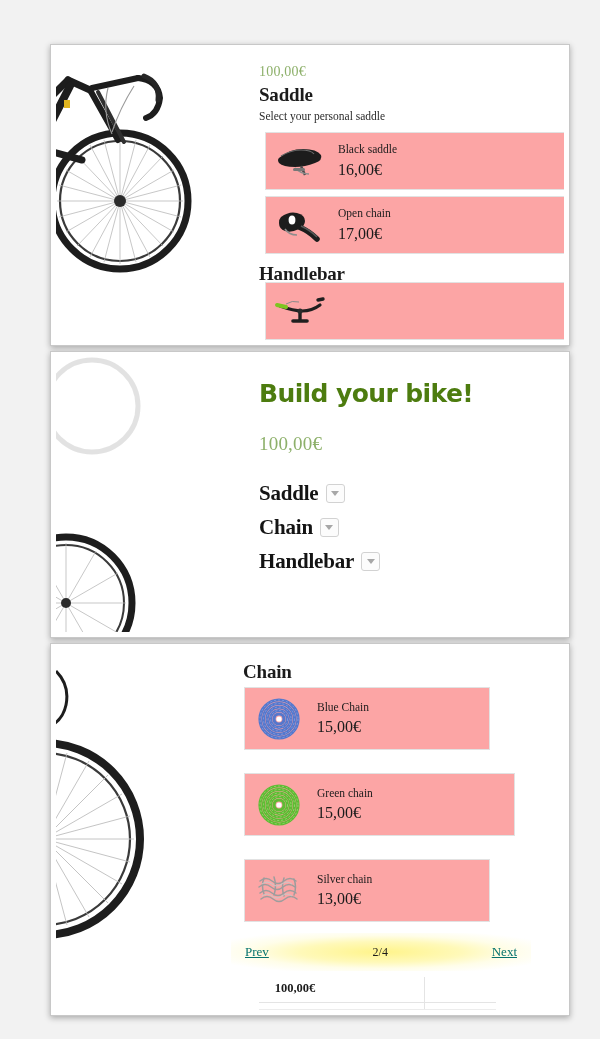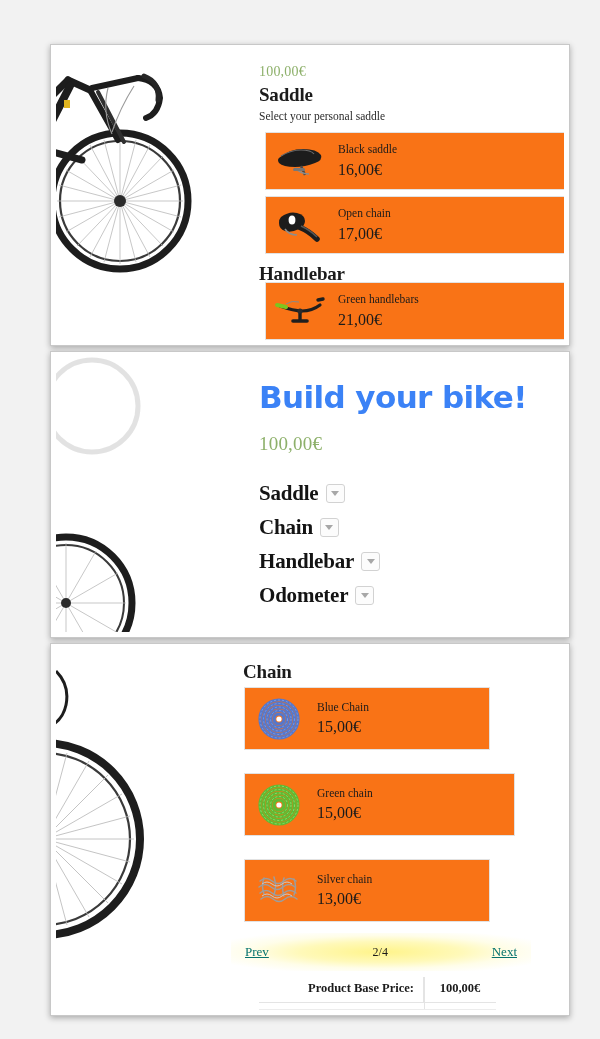--- a/index.html
+++ b/index.html
@@ -51,42 +51,42 @@
   }
   .helper-text{
     font-size:11.5px;
     color:#2b2b2b;
     font-family:"Liberation Serif", serif;
   }
 
   
   .opt-card{
     border:1px solid #e2e2e2;
-    background:#f97316;
+    background:#fca5a5;
     display:flex;
     align-items:center;
     box-sizing:border-box;
   }
   .opt-thumb{
     width:52px;height:44px;flex:0 0 52px;
     margin-left:8px;
     display:flex;align-items:center;justify-content:center;
   }
   .opt-thumb svg{display:block;}
   .opt-meta{margin-left:12px;line-height:1.45;}
   .opt-name{font-size:11.5px;color:#1b1b1b;font-family:"Liberation Serif", serif;}
   .opt-price{font-size:16px;color:#1b1b1b;font-family:"Liberation Serif", serif;}
 
   
   .big-title{
     margin:0;
     font-family:"DejaVu Sans", sans-serif;
-    font-size:31px;
+    font-size:25px;
     font-weight:bold;
-    color:#3b82f6;
+    color:#4d7c0f;
     letter-spacing:-0.6px;
   }
   .big-price{
     color:#8db06a;
     font-size:19px;
     font-family:"Liberation Serif", serif;
     letter-spacing:.2px;
   }
   .acc-row{display:flex;align-items:center;margin-bottom:9px;}
   .acc-label{
@@ -256,24 +256,20 @@
             <svg width="52" height="32" viewBox="0 0 52 32">
               <path d="M6 11 q14 5 22 5 q10 0 18 -6" stroke="#1f1f1f" stroke-width="3.2" fill="none" stroke-linecap="round"></path>
               <path d="M26 16 L26 26" stroke="#1f1f1f" stroke-width="3.4" fill="none"></path>
               <path d="M19 26 L33 26" stroke="#1f1f1f" stroke-width="3.6" fill="none" stroke-linecap="round"></path>
               <path d="M3 10 L12 12" stroke="#7dc520" stroke-width="4" fill="none" stroke-linecap="round"></path>
               <path d="M44 5 L49 4" stroke="#1f1f1f" stroke-width="3.4" fill="none" stroke-linecap="round"></path>
               <path d="M12 9 q6 -4 13 -2" stroke="#8a8a8a" stroke-width="1" fill="none"></path>
               <circle cx="26" cy="16" r="2.6" fill="#2b2b2b"></circle>
             </svg>
           </div>
-          <div class="opt-meta">
-            <div class="opt-name">Green handlebars</div>
-            <div class="opt-price">21,00€</div>
-          </div>
         </div>
 
       </div>
     </div>
   </div>
 
   <div class="panel" id="panel-mid">
     <div class="panel-inner">
 
       <div class="bike-art">
@@ -325,26 +321,20 @@
               </span>
           </div>
 
           <div class="acc-row">
             <span class="acc-label">Handlebar</span>
             <span class="caret-btn">
                 <span class="tri"></span>
               </span>
           </div>
 
-          <div class="acc-row">
-            <span class="acc-label">Odometer</span>
-            <span class="caret-btn">
-                <span class="tri"></span>
-              </span>
-          </div>
 
         </div>
       </div>
     </div>
   </div>
 
   <div class="panel" id="panel-bot">
     <div class="panel-inner">
 
       <div class="bike-art">
@@ -459,21 +449,20 @@
         <div class="pager-wrap" style="left:20px;width:300px;top:284px;">
           <div class="pager-glow"></div>
           <div class="pager" style="padding:11px 14px 0 14px;">
             <a href="#">Prev</a>
             <span class="counter">2/4</span>
             <a href="#">Next</a>
           </div>
         </div>
 
         <div class="base-table" style="left:48px;top:328px;width:237px;">
-          <div class="base-label">Product Base Price:</div>
           <div class="base-value">100,00€</div>
         </div>
         <div class="base-ghost" style="left:48px;top:352px;width:237px;height:8px;"></div>
         <div style="position:absolute;left:213px;top:328px;width:1px;height:32px;background:#e4e4e4;"></div>
 
       </div>
     </div>
   </div>
 
 </div>

